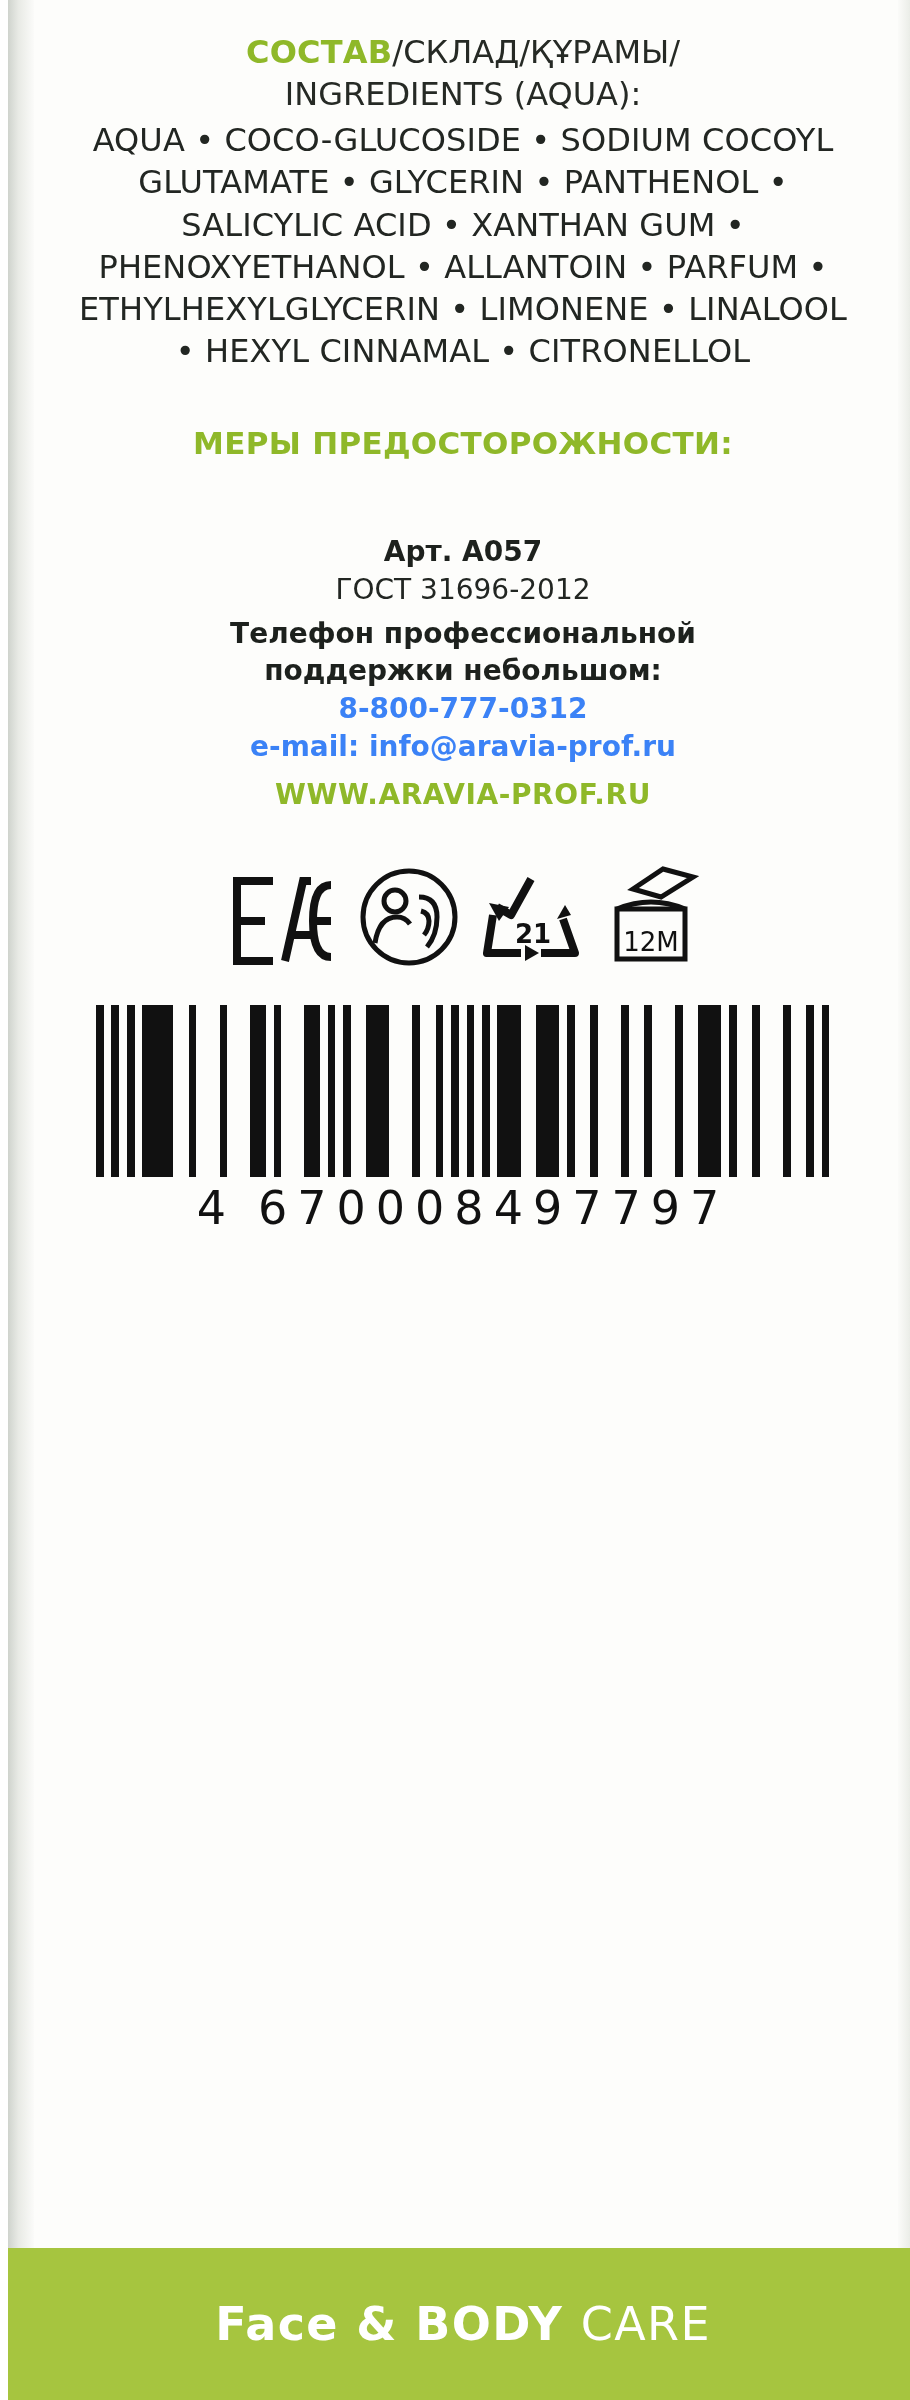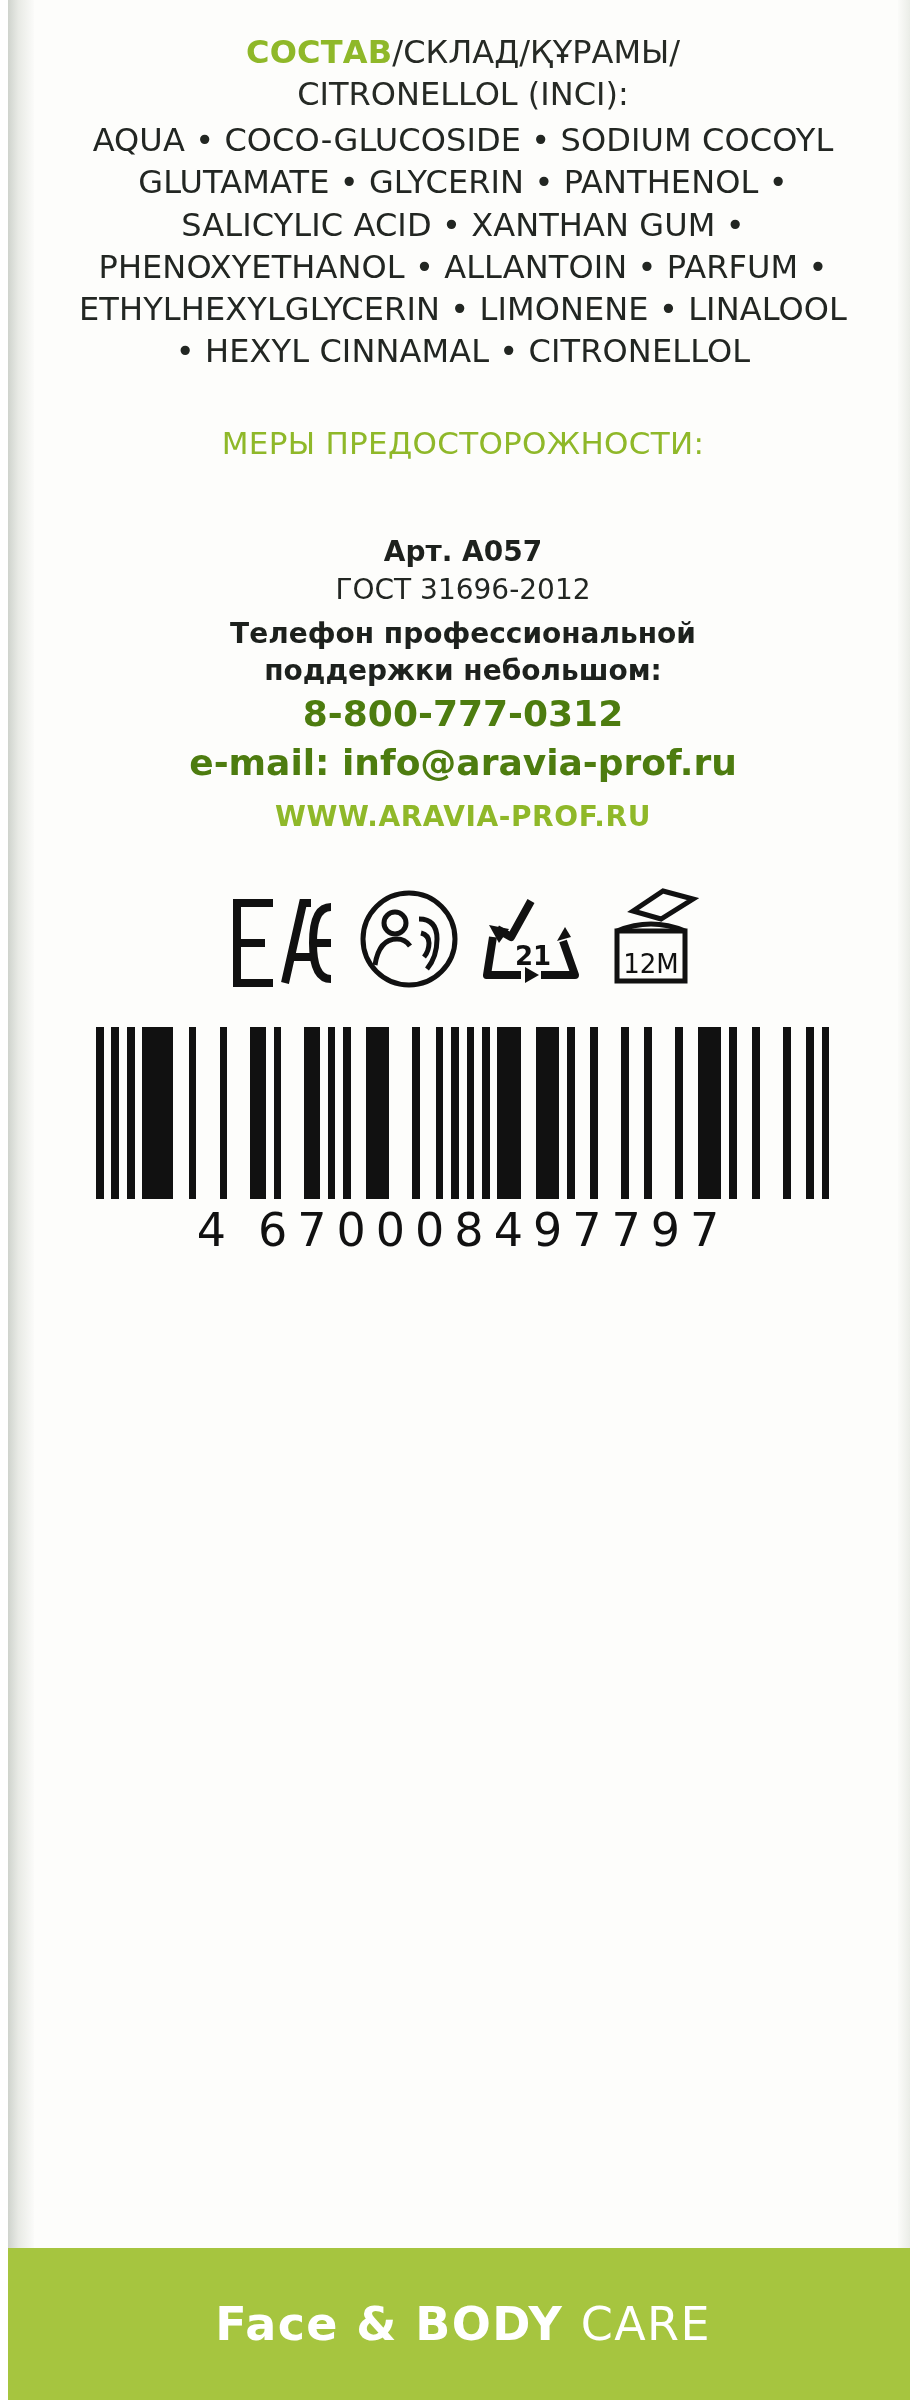--- a/index.html
+++ b/index.html
@@ -70,21 +70,21 @@
     letter-spacing: 0.1px;
     margin-top: 4px;
   }
 
   .caution-block {
     margin-top: 52px;
     text-align: center;
   }
   .caution-title {
     color: #8fb829;
-    font-weight: normal;
+    font-weight: bold;
     font-size: 31px;
     letter-spacing: 0.3px;
     margin-top: 39px;
   }
   .caution-text {
     color: #222622;
     font-size: 31px;
     line-height: 1.34;
     margin-top: 6px;
   }
@@ -105,22 +105,22 @@
     line-height: 1.36;
   }
   .info-support {
     color: #1d211d;
     font-size: 28px;
     font-weight: bold;
     line-height: 1.34;
     margin-top: 6px;
   }
   .info-phone, .info-email {
-    color: #4d7c0f;
-    font-size: 36px;
+    color: #3b82f6;
+    font-size: 28px;
     font-weight: bold;
     line-height: 1.36;
   }
   .info-site {
     color: #8fb829;
     font-size: 28px;
     font-weight: bold;
     letter-spacing: 0.6px;
     margin-top: 12px;
   }
@@ -188,21 +188,21 @@
 <div class="label">
   <div class="edge-left"></div>
   <div class="edge-right"></div>
 
   <div class="content">
 
     <div class="ingredients-block">
       <div class="ing-line1">
         <span class="heading-green">СОСТАВ</span><span class="heading-plain">/СКЛАД/ҚҰРАМЫ/</span>
       </div>
-      <div class="heading-plain">CITRONELLOL (INCI):</div>
+      <div class="heading-plain">INGREDIENTS (AQUA):</div>
       <div class="ing-body">AQUA • COCO-GLUCOSIDE • SODIUM COCOYL GLUTAMATE • GLYCERIN • PANTHENOL • SALICYLIC ACID • XANTHAN GUM • PHENOXYETHANOL • ALLANTOIN • PARFUM • ETHYLHEXYLGLYCERIN • LIMONENE • LINALOOL • HEXYL CINNAMAL • CITRONELLOL</div>
     </div>
 
     <div class="caution-block">
       <div class="caution-title">МЕРЫ ПРЕДОСТОРОЖНОСТИ:</div>
     </div>
 
     <div class="info-block">
       <div class="info-art">Арт. A057</div>
       <div class="info-gost">ГОСТ 31696-2012</div>

